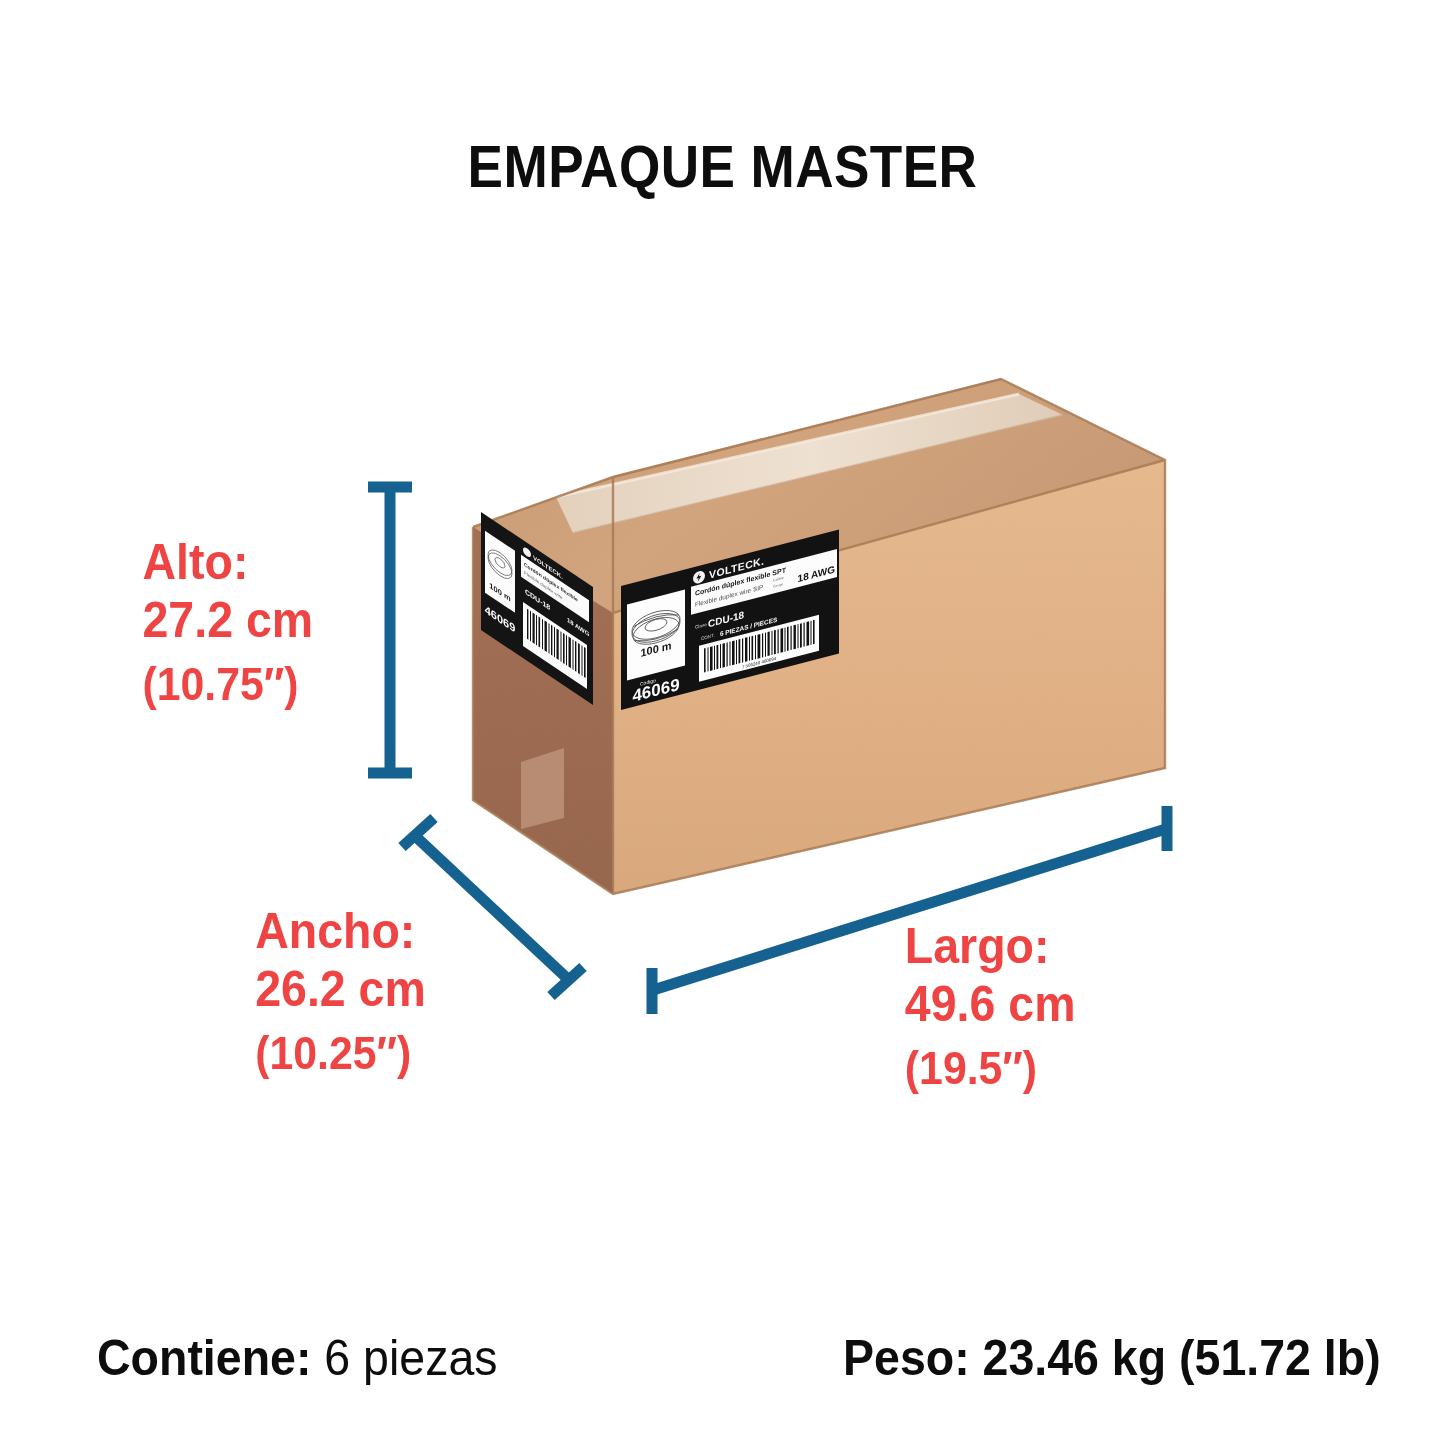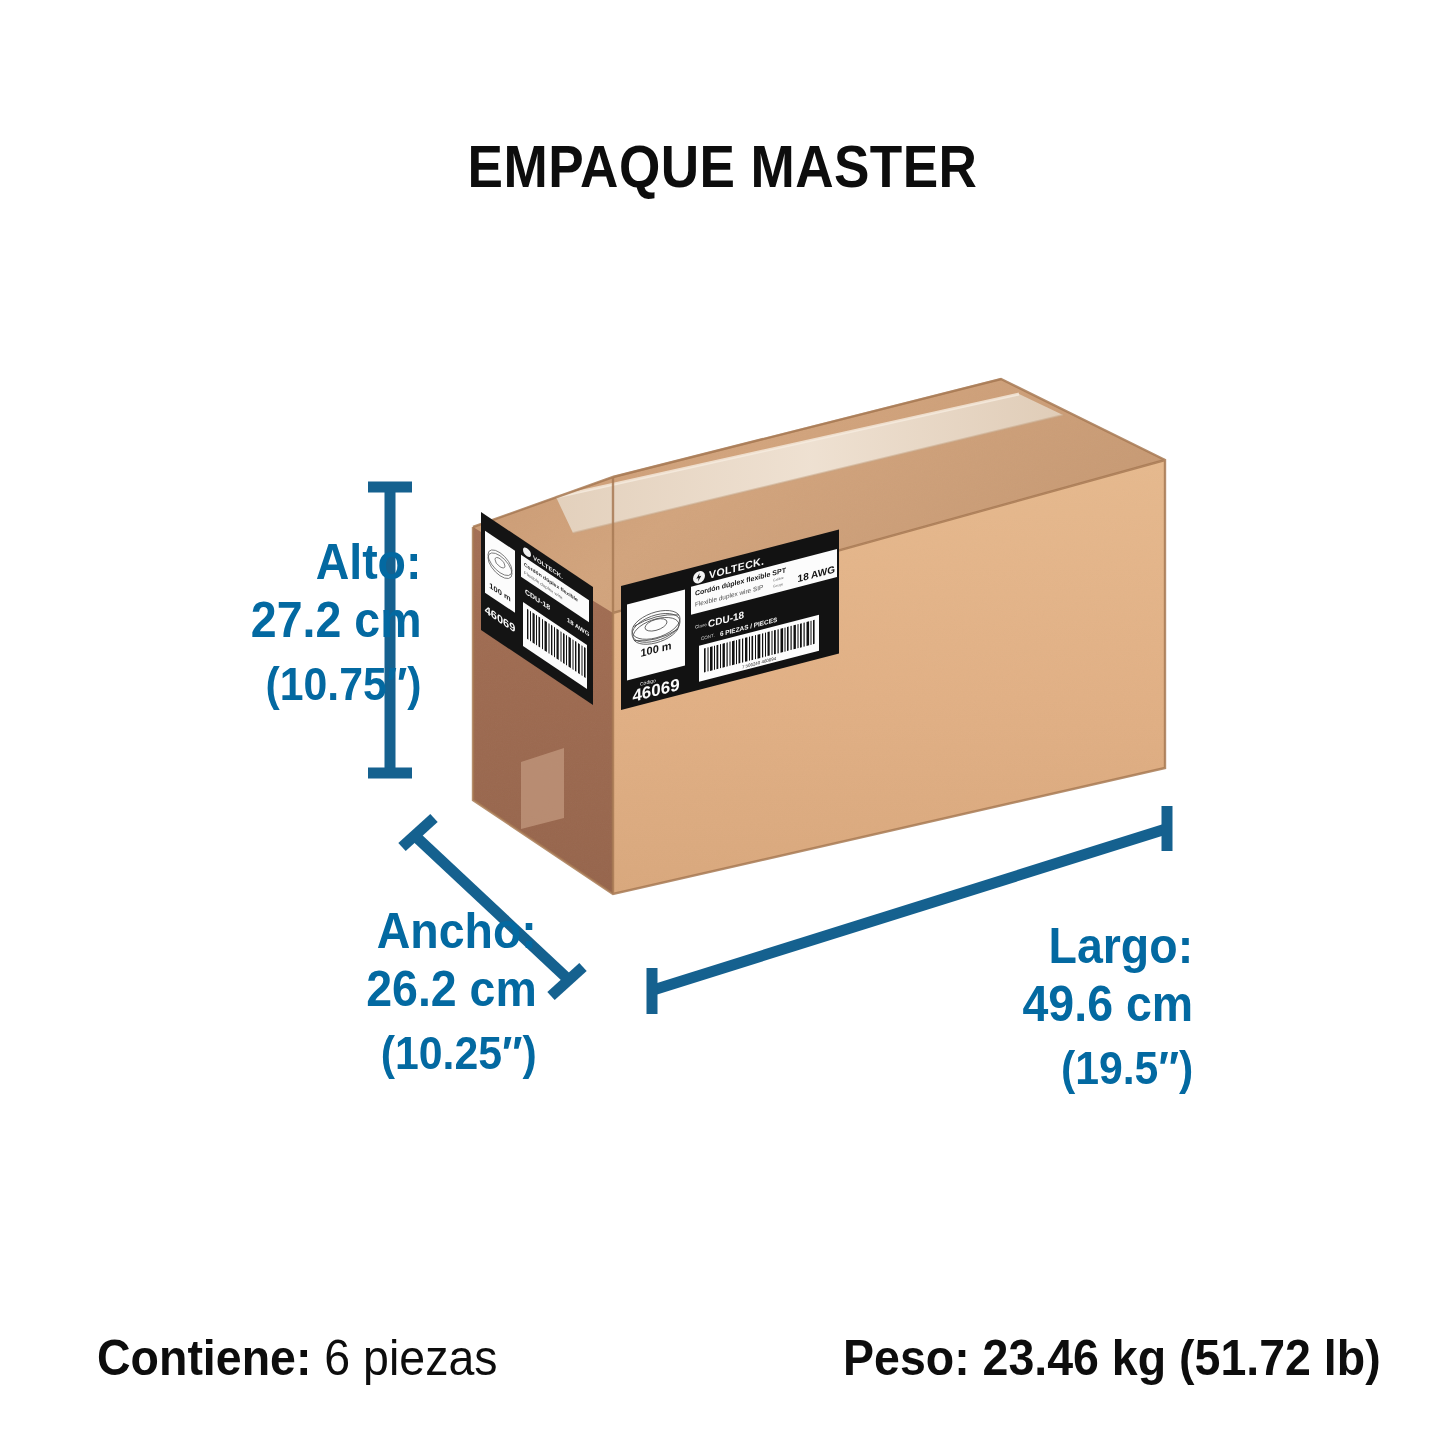--- a/index.html
+++ b/index.html
@@ -39,22 +39,22 @@
     width: 1445px;
     height: 1445px;
   }
   #illustration svg {
     display: block;
   }
 
   
   .dim-block {
     position: absolute;
-    text-align: right;
-    color: #0369a1;
+    text-align: left;
+    color: #ef4444;
     line-height: 1.16;
   }
   .dim-block .dim-label,
   .dim-block .dim-metric {
     font-size: 50px;
     font-weight: bold;
     display: block;
     transform: scaleX(0.93);
   }
   .dim-block .dim-imperial {
@@ -64,21 +64,21 @@
     margin-top: 9px;
     transform: scaleX(0.93);
   }
 
   #dim-height-text {
     left: 132px;
     top: 533px;
     width: 300px;
   }
   #dim-width-text {
-    left: 228px;
+    left: 244px;
     top: 902px;
     width: 320px;
   }
   #dim-length-text {
     left: 894px;
     top: 917px;
     width: 310px;
   }
 
   

